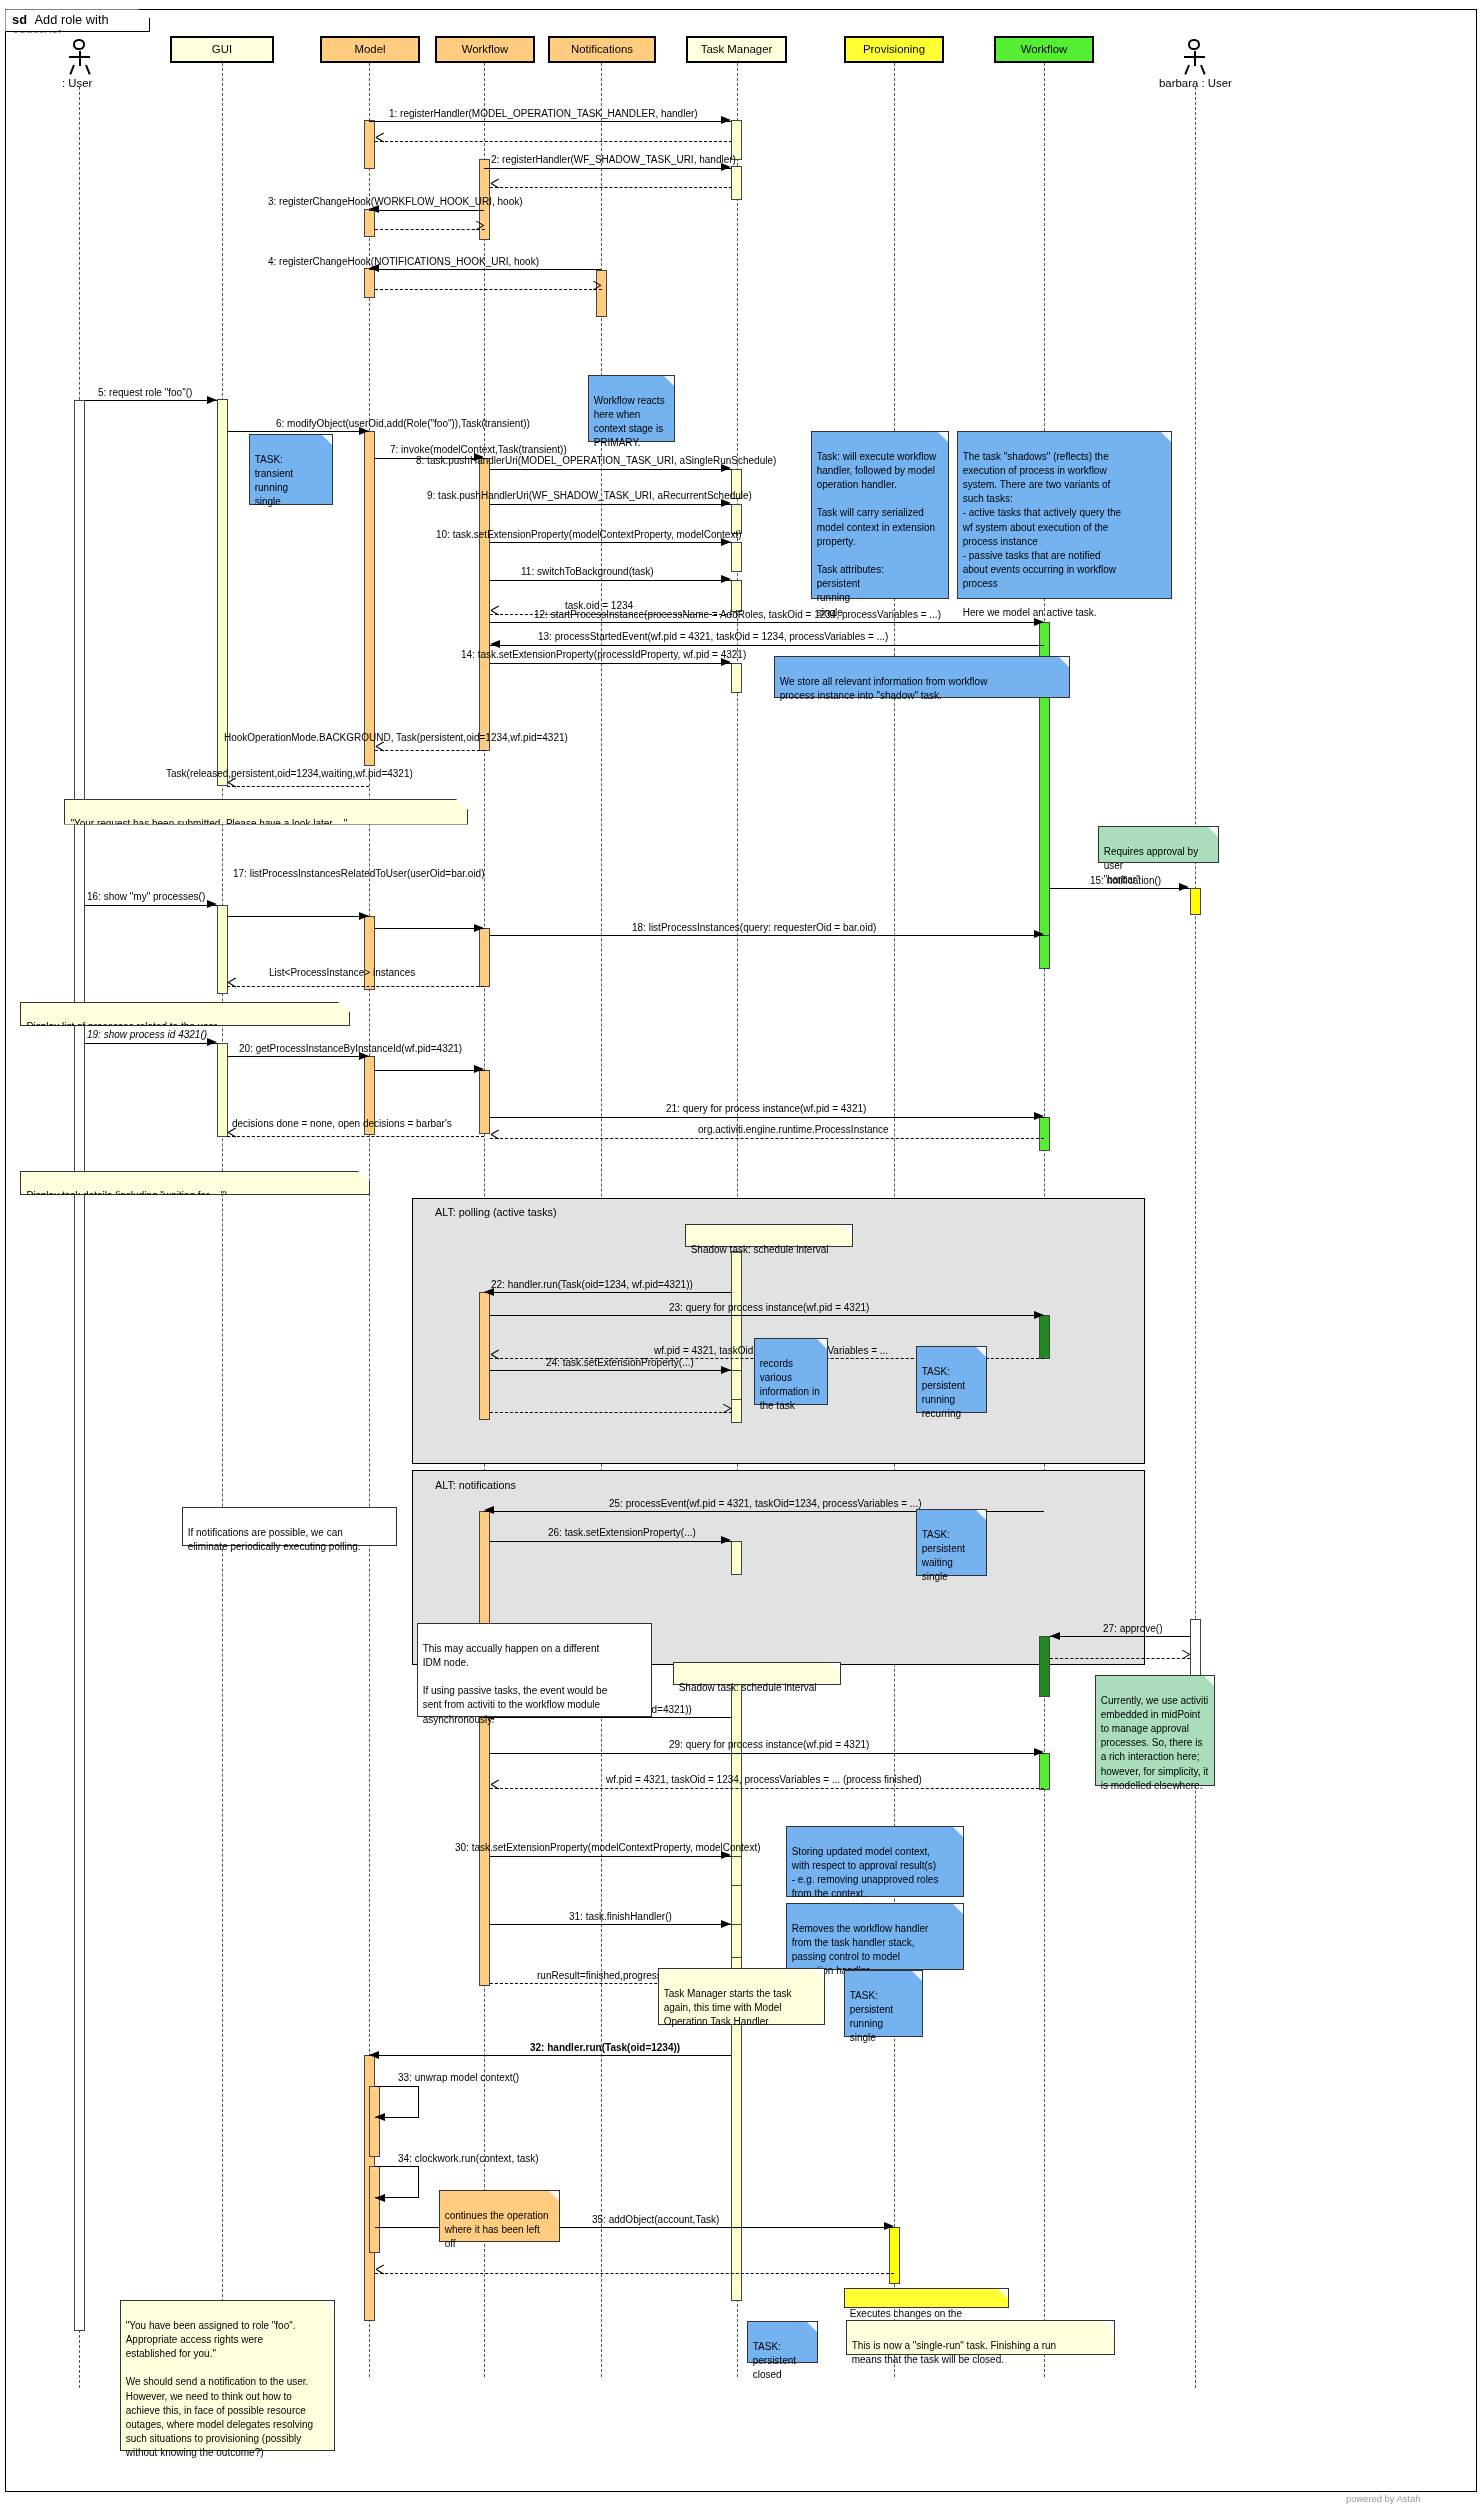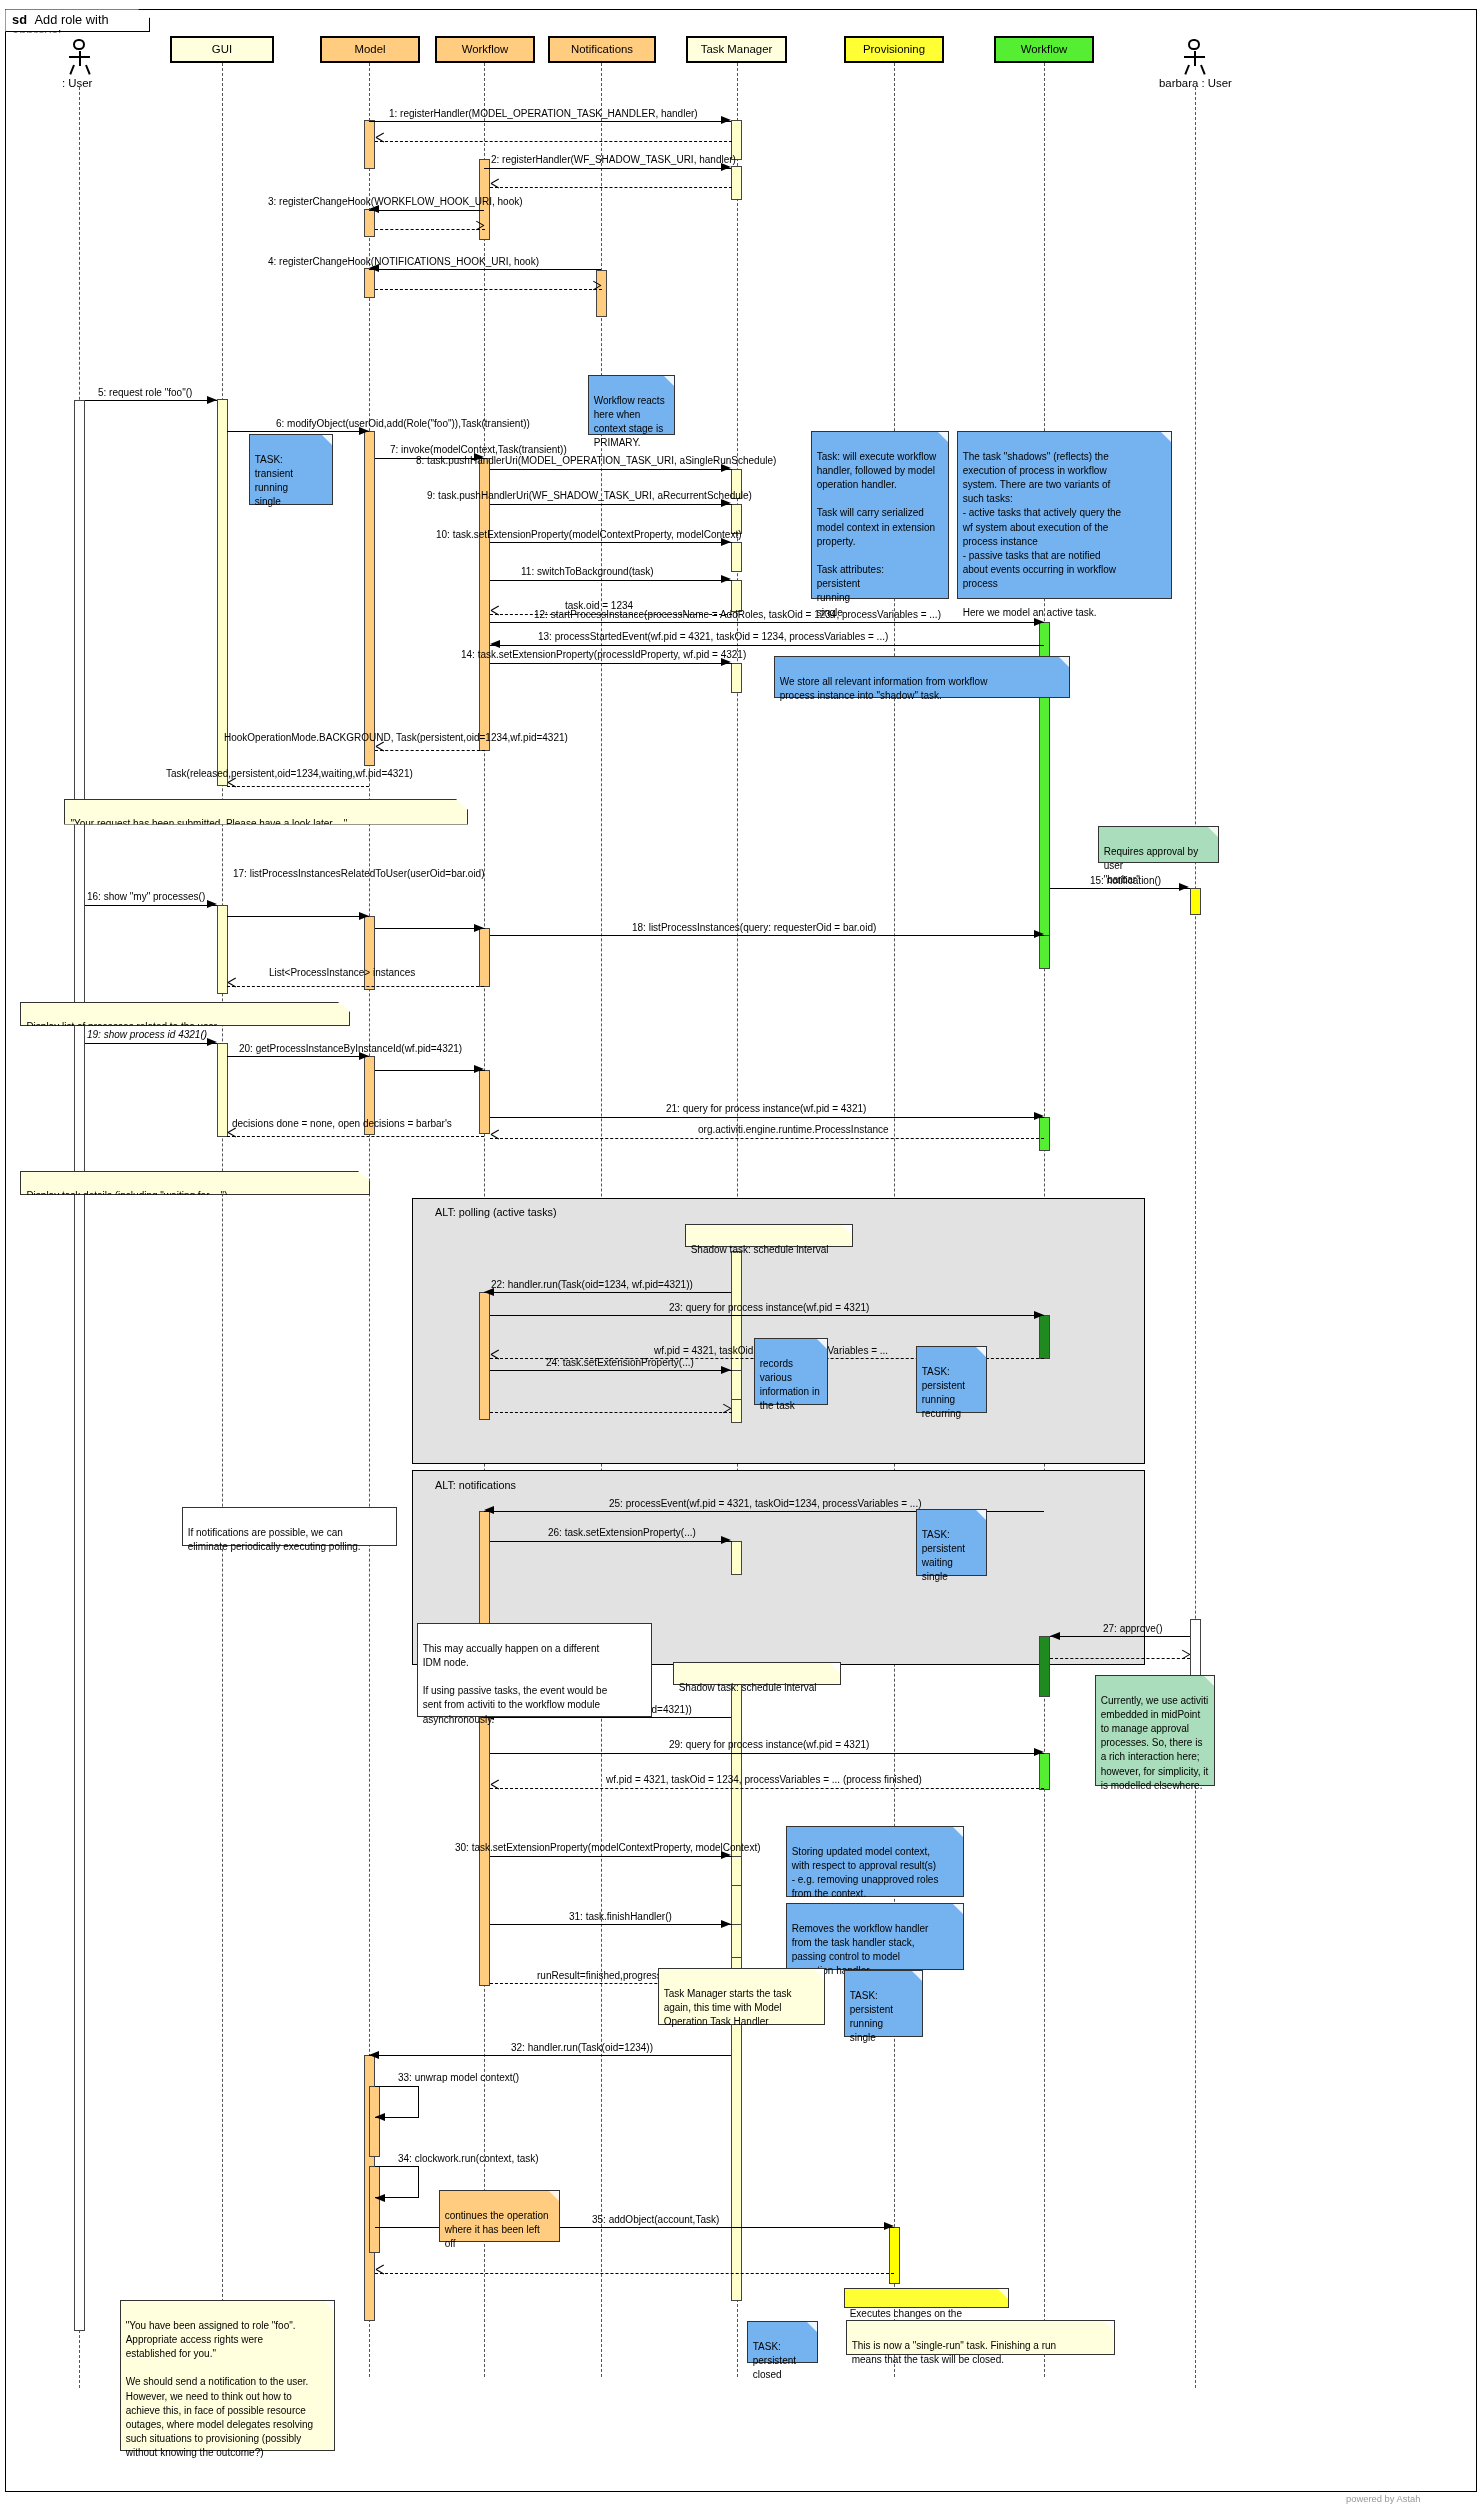--- a/index.html
+++ b/index.html
@@ -380,21 +380,21 @@
   <div class="arrowR" style="left:721px;top:1851px;"></div>
 
   <div class="mlabel" style="left:569px;top:1911px;">31: task.finishHandler()</div>
   <div class="msg" style="left:490px;top:1924px;width:242px;"></div>
   <div class="arrowR" style="left:721px;top:1920px;"></div>
 
   <div class="mlabel" style="left:537px;top:1970px;">runResult=finished,progress=null</div>
   <div class="msg dash" style="left:490px;top:1983px;width:242px;"></div>
   <div class="arrowRopen" style="left:722px;top:1979px;"></div>
 
-  <div class="mlabel" style="left:511px;top:2042px;">32: handler.run(Task(oid=1234))</div>
+  <div class="mlabel" style="left:530px;top:2042px;font-weight:bold;">32: handler.run(Task(oid=1234))</div>
   <div class="msg" style="left:369px;top:2055px;width:362px;"></div>
   <div class="arrowL" style="left:369px;top:2051px;"></div>
 
   <div class="mlabel" style="left:398px;top:2072px;">33: unwrap model context()</div>
   <div class="self" style="left:375px;top:2086px;width:44px;height:32px;"></div>
   <div class="arrowL" style="left:375px;top:2113px;"></div>
 
   <div class="mlabel" style="left:398px;top:2153px;">34: clockwork.run(context, task)</div>
   <div class="self" style="left:375px;top:2166px;width:44px;height:32px;"></div>
   <div class="arrowL" style="left:375px;top:2194px;"></div>
@@ -406,21 +406,21 @@
   <div class="arrowLopen" style="left:375px;top:2269px;"></div>
 
 
   <div class="note blue" style="left:249px;top:434px;width:84px;height:71px;">
     <span>TASK:
 transient
 running
 single</span>
   </div>
 
-  <div class="note blue" style="left:588px;top:375px;width:87px;height:60px;">
+  <div class="note blue" style="left:588px;top:375px;width:87px;height:67px;">
     <span>Workflow reacts
 here when
 context stage is
 PRIMARY.</span>
   </div>
 
   <div class="note blue" style="left:811px;top:431px;width:138px;height:168px;">
     <span>Task: will execute workflow
 handler, followed by model
 operation handler.

